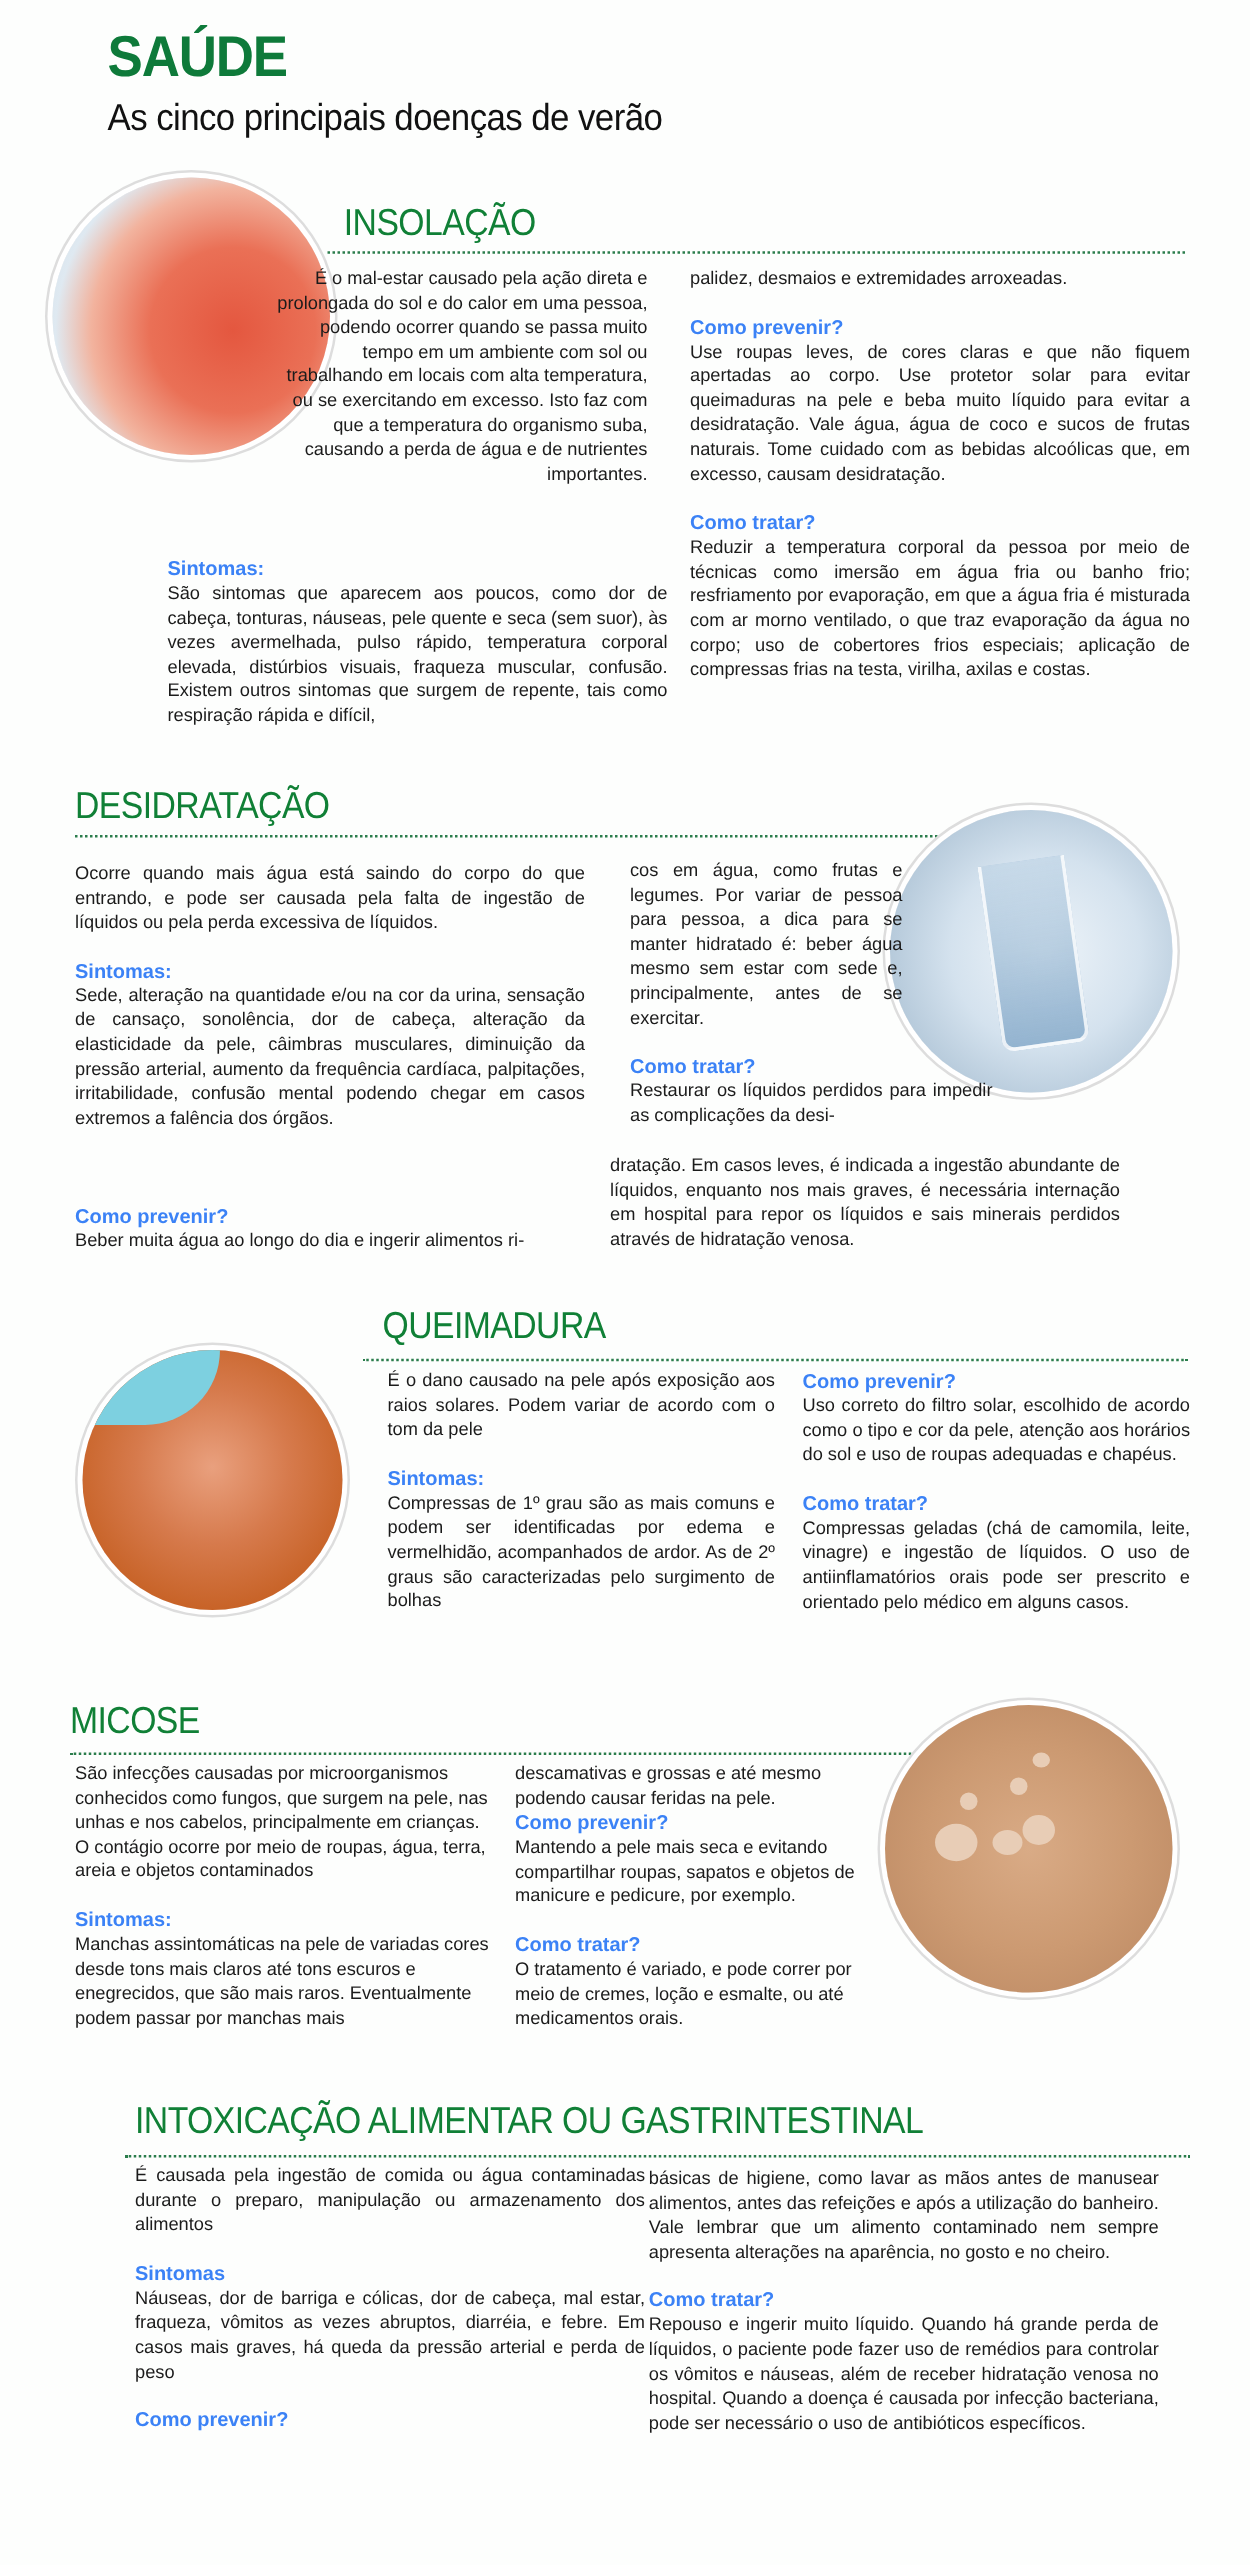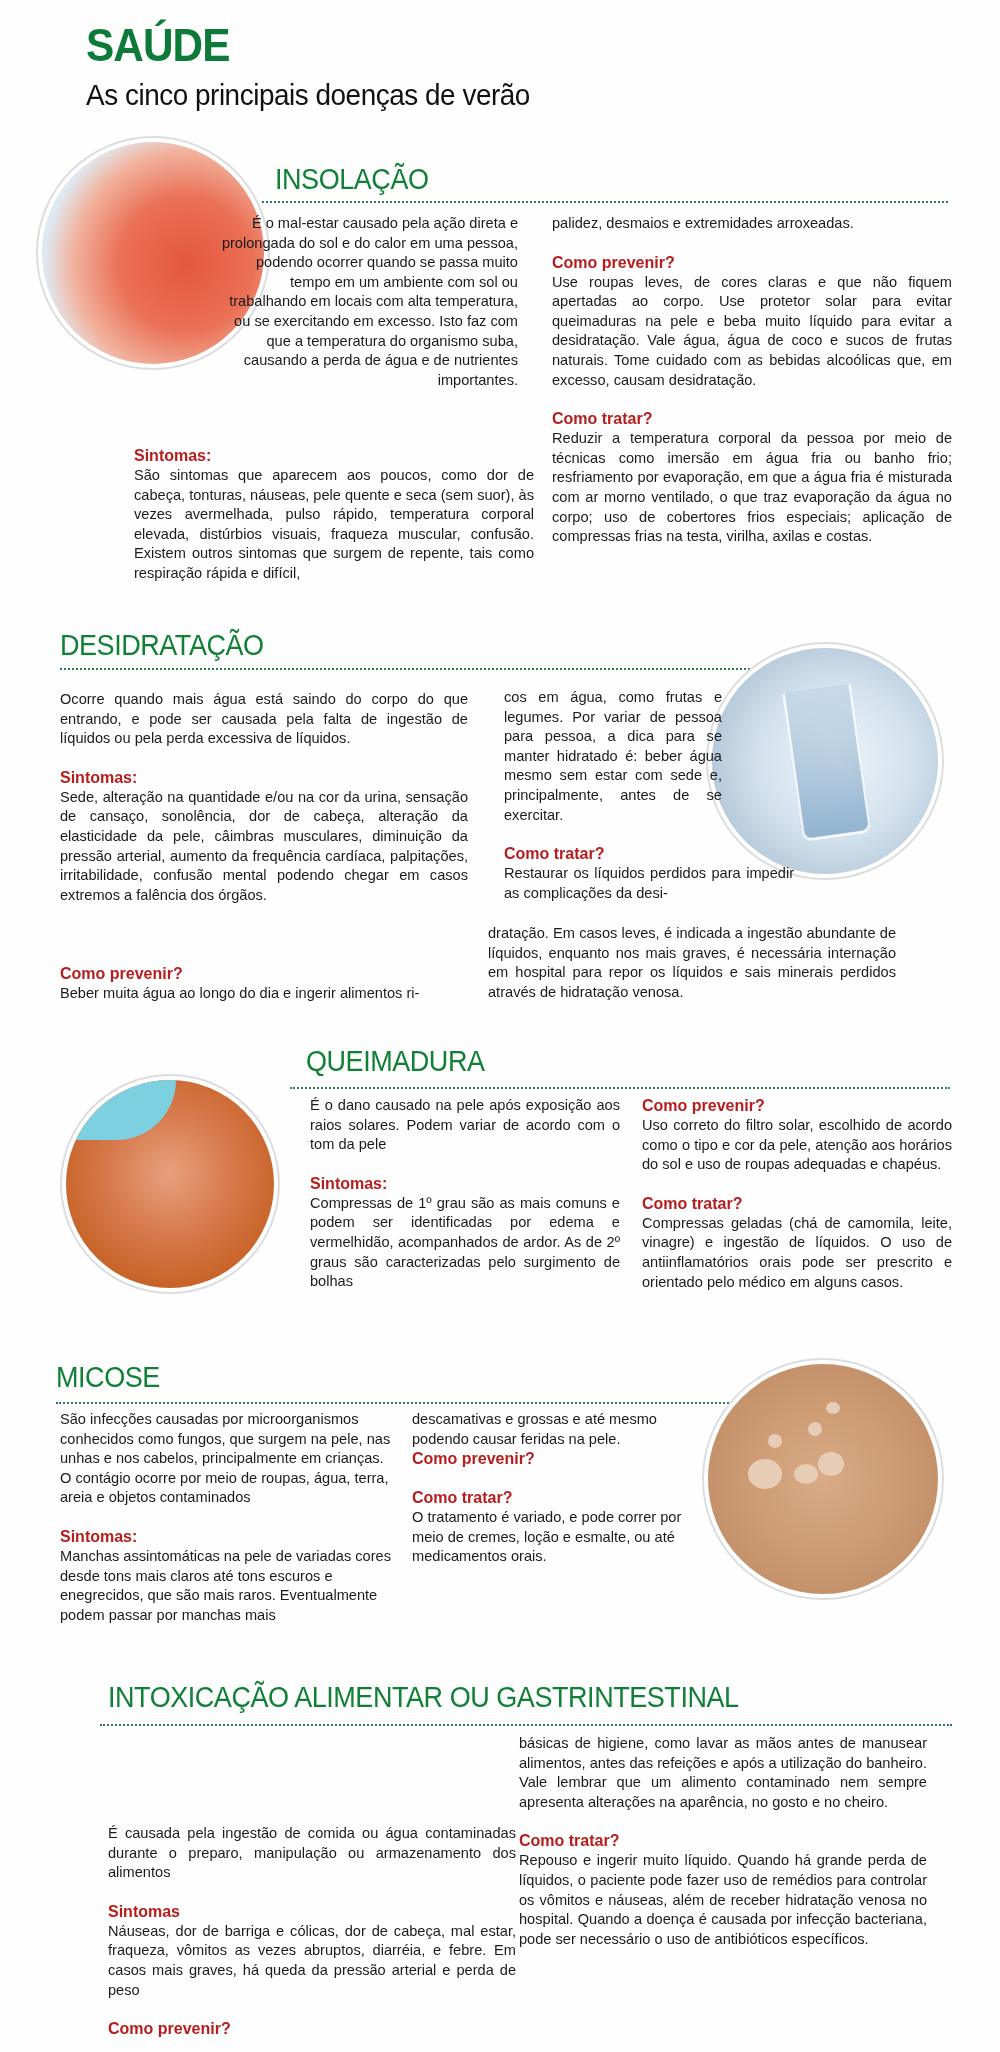--- a/index.html
+++ b/index.html
@@ -5,21 +5,21 @@
   * { box-sizing: border-box; margin: 0; padding: 0; }
   html, body { width: 1000px; height: 2052px; background: #fdfefd; overflow: hidden; }
   body { font-family: "Liberation Sans", sans-serif; color: #1a1a1a; position: relative; }
   .abs { position: absolute; }
   .brand { left: 86px; top: 18px; font-size: 46px; font-weight: bold; color: #0e7a3a; letter-spacing: -1px; transform: scaleX(0.92); transform-origin: left; }
   .subtitle { left: 86px; top: 78px; font-size: 30px; color: #111; letter-spacing: -0.5px; transform: scaleX(0.93); transform-origin: left; }
   .sec-title { font-size: 30px; color: #108036; letter-spacing: -0.5px; transform: scaleX(0.9); transform-origin: left; white-space: nowrap; }
   .dots { height: 0; border-top: 2px dotted #2b7d4c; }
   .txt { font-size: 14.6px; line-height: 19.6px; color: #1b1b1b; }
   .txt p { margin: 0; }
-  .h { font-weight: bold; font-size: 16px; line-height: 20px; margin-top: 19px; color: #b91c1c; }
+  .h { font-weight: bold; font-size: 16px; line-height: 20px; margin-top: 19px; color: #3b82f6; }
   .h.first { margin-top: 0; }
   .right { text-align: right; }
   .just { text-align: justify; }
   .circle { border-radius: 50%; overflow: hidden; box-shadow: 0 0 0 4px #fff, 0 0 0 6px #ddd; }
   .c-insol { background: radial-gradient(circle at 65% 55%, #e4573f 0%, #ea7056 35%, #f2b39e 60%, #dfe9f1 75%, #c7d9e6 100%); }
   .c-desid { background: radial-gradient(circle at 55% 50%, #eef4f9 0%, #d4e2ee 45%, #b5c9da 75%, #9cb3c8 100%); }
   .c-queim { background: radial-gradient(circle at 50% 45%, #e9a07e 0%, #d67a4c 40%, #c76226 75%, #b95618 100%); }
   .c-micose { background: radial-gradient(circle at 50% 50%, #d9ab86 0%, #cc9a72 50%, #b98660 100%); }
   .glass { position: absolute; left: 80px; top: 40px; width: 70px; height: 150px; border: 3px solid rgba(255,255,255,0.8); border-top: none; border-radius: 0 0 10px 10px; background: linear-gradient(180deg, rgba(180,205,225,0.4), rgba(120,160,195,0.7)); transform: rotate(-8deg); }
   .spot { position: absolute; background: #e8cdb6; border-radius: 50%; }
@@ -99,37 +99,38 @@
   <div class="abs sec-title" style="left:56px; top:1360px;">MICOSE</div>
   <div class="abs dots" style="left:56px; top:1402px; width:680px;"></div>
   <div class="abs txt" style="left:60px; top:1410px; width:334px;">
     <p>São infecções causadas por microorganismos conhecidos como fungos, que surgem na pele, nas unhas e nos cabelos, principalmente em crianças. O contágio ocorre por meio de roupas, água, terra, areia e objetos contaminados</p>
     <div class="h">Sintomas:</div>
     <p>Manchas assintomáticas na pele de variadas cores desde tons mais claros até tons escuros e enegrecidos, que são mais raros. Eventualmente podem passar por manchas mais</p>
   </div>
   <div class="abs txt" style="left:412px; top:1410px; width:300px;">
     <p>descamativas e grossas e até mesmo podendo causar feridas na pele.</p>
     <div class="h first">Como prevenir?</div>
+    <p>Mantendo a pele mais seca e evitando compartilhar roupas, sapatos e objetos de manicure e pedicure, por exemplo.</p>
     <div class="h">Como tratar?</div>
     <p>O tratamento é variado, e pode correr por meio de cremes, loção e esmalte, ou até medicamentos orais.</p>
   </div>
   <div class="abs circle c-micose" style="left:708px; top:1364px; width:230px; height:230px;">
     <div class="spot" style="left:40px; top:95px; width:34px; height:30px;"></div>
     <div class="spot" style="left:86px; top:100px; width:24px; height:20px;"></div>
     <div class="spot" style="left:110px; top:88px; width:26px; height:24px;"></div>
     <div class="spot" style="left:60px; top:70px; width:14px; height:14px;"></div>
     <div class="spot" style="left:100px; top:58px; width:14px; height:14px;"></div>
     <div class="spot" style="left:118px; top:38px; width:14px; height:12px;"></div>
   </div>
 </section>
 
 <section>
   <div class="abs sec-title" style="left:108px; top:1680px;">INTOXICAÇÃO ALIMENTAR OU GASTRINTESTINAL</div>
   <div class="abs dots" style="left:100px; top:1724px; width:852px;"></div>
-  <div class="abs txt just" style="left:108px; top:1824px; width:408px;">
+  <div class="abs txt just" style="left:108px; top:1732px; width:408px;">
     <p>É causada pela ingestão de comida ou água contaminadas durante o preparo, manipulação ou armazenamento dos alimentos</p>
     <div class="h">Sintomas</div>
     <p>Náuseas, dor de barriga e cólicas, dor de cabeça, mal estar, fraqueza, vômitos as vezes abruptos, diarréia, e febre. Em casos mais graves, há queda da pressão arterial e perda de peso</p>
     <div class="h">Como prevenir?</div>
   </div>
   <div class="abs txt just" style="left:519px; top:1734px; width:408px;">
     <p>básicas de higiene, como lavar as mãos antes de manusear alimentos, antes das refeições e após a utilização do banheiro. Vale lembrar que um alimento contaminado nem sempre apresenta alterações na aparência, no gosto e no cheiro.</p>
     <div class="h">Como tratar?</div>
     <p>Repouso e ingerir muito líquido. Quando há grande perda de líquidos, o paciente pode fazer uso de remédios para controlar os vômitos e náuseas, além de receber hidratação venosa no hospital. Quando a doença é causada por infecção bacteriana, pode ser necessário o uso de antibióticos específicos.</p>
   </div>

